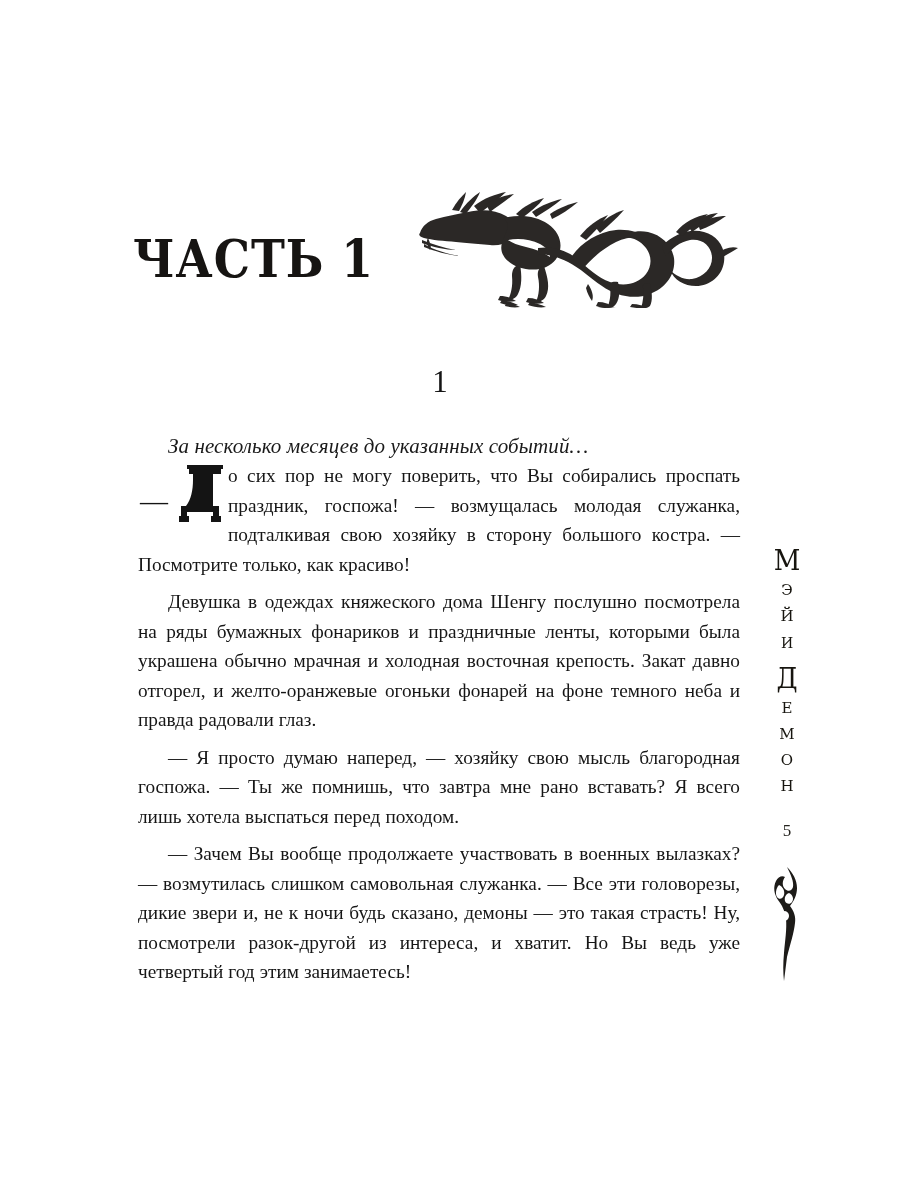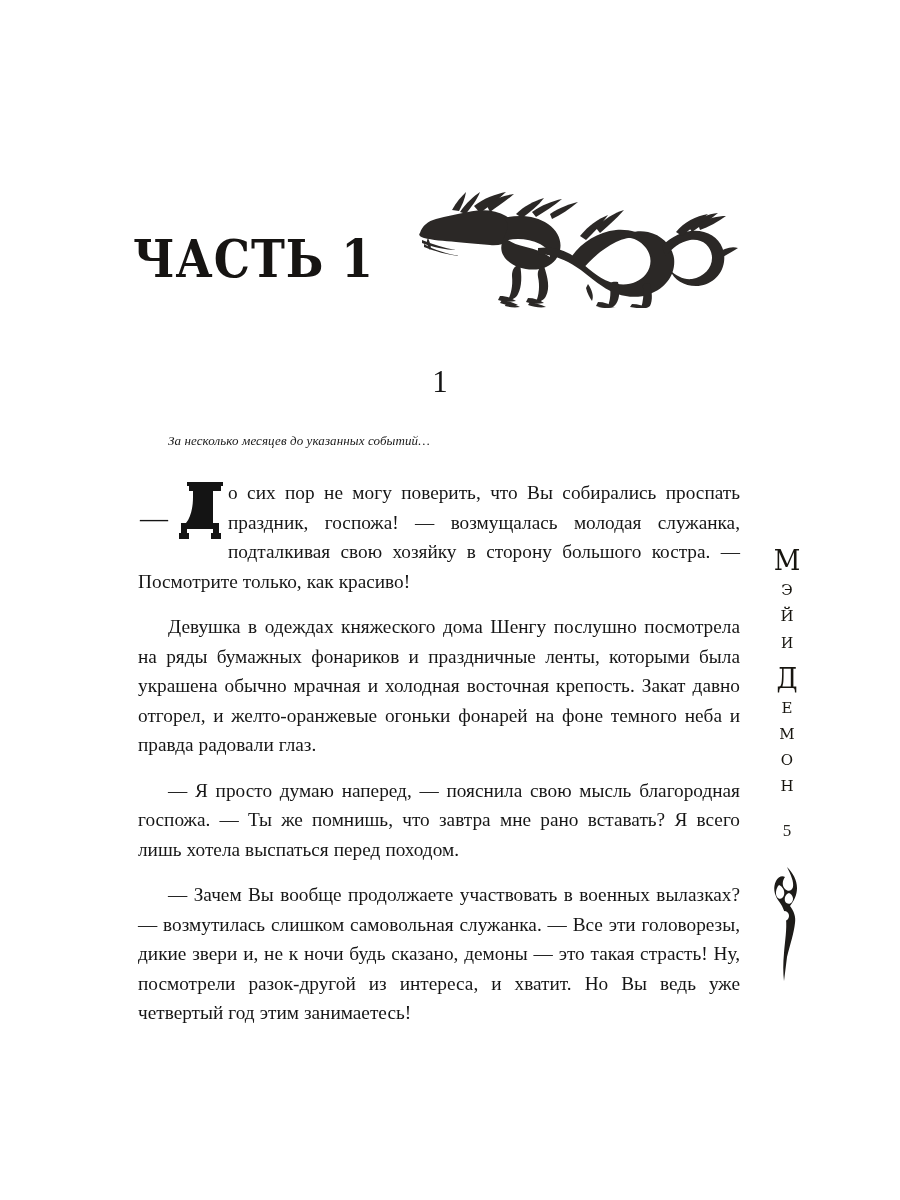--- a/index.html
+++ b/index.html
@@ -40,38 +40,38 @@
     font-family:"Liberation Serif","DejaVu Serif",serif;
   }
 
   
   .column{
     position:absolute;left:138px;top:432px;
     width:602px;
   }
   .epigraph{
     font-style:italic;
-    font-size:13px;
+    font-size:21px;
     line-height:1.34;
     text-indent:30px;
     color:#1a1a1a;
-    margin:0 0 29px 0;
+    margin:0 0 1px 0;
     letter-spacing:.1px;
   }
   .body-p{
     font-size:19.3px;
     line-height:29.5px;
     text-align:justify;
     text-indent:30px;
     margin:0;
     color:#161616;
     hyphens:manual;
     word-spacing:.2px;
   }
-  .body-p + .body-p{margin-top:16px;}
+  .body-p + .body-p{margin-top:8px;}
 
   
   .first-p{
     position:relative;
     text-indent:0;
     min-height:66px;
   }
   .dropcap-dash{
     float:left;
     font-size:28px;
@@ -242,21 +242,21 @@
             <path d="M36 54 L46 54 L46 60 L36 60 Z"></path>
 
             <path d="M12 3 L48 3 L48 7 L12 7 Z"></path>
           </g>
         </svg>
       </span>
       <span>о сих пор не могу поверить, что Вы собирались проспать праздник, госпожа! — возмущалась молодая служанка, подталкивая свою хозяйку в сторону большого костра. — Посмотрите только, как красиво!</span>
     </p>
 
     <p class="body-p">Девушка в одеждах княжеского дома Шенгу послушно посмотрела на ряды бумажных фонариков и праздничные ленты, которыми была украшена обычно мрачная и холодная восточная крепость. Закат давно отгорел, и желто-оранжевые огоньки фонарей на фоне темного неба и правда радовали глаз.</p>
-    <p class="body-p">— Я просто думаю наперед, — пояснила свою мысль благородная госпожа. — Ты же помнишь, что завтра мне рано вставать? Я всего лишь хотела выспаться перед походом.</p>
+    <p class="body-p">— Я просто думаю наперед, — хозяйку свою мысль благородная госпожа. — Ты же помнишь, что завтра мне рано вставать? Я всего лишь хотела выспаться перед походом.</p>
     <p class="body-p">— Зачем Вы вообще продолжаете участвовать в военных вылазках? — возмутилась слишком самовольная служанка. — Все эти головорезы, дикие звери и, не к ночи будь сказано, демоны — это такая страсть! Ну, посмотрели разок-другой из интереса, и хватит. Но Вы ведь уже четвертый год этим занимаетесь!</p>
 
   </div>
 
   <div class="margin-rail">
     <div id="rail-letters">
         <span class="rail-letter big">М</span>
         <span class="rail-letter small">Э</span>
         <span class="rail-letter small">Й</span>
         <span class="rail-letter conn">И</span>

